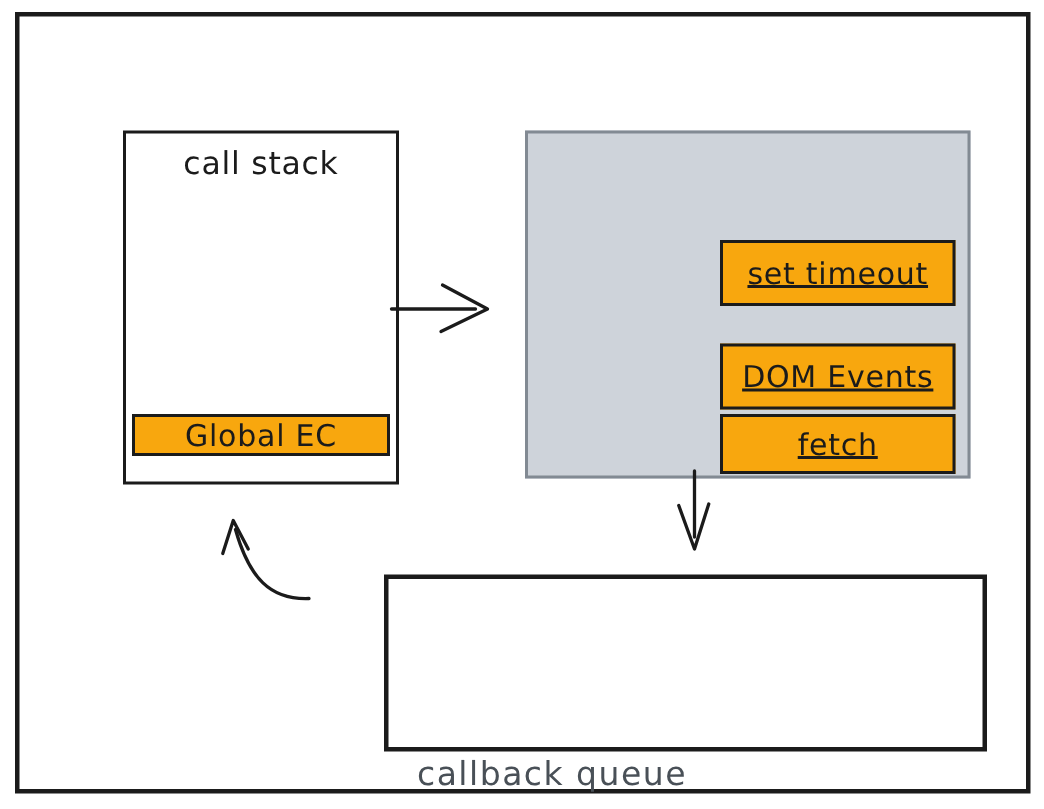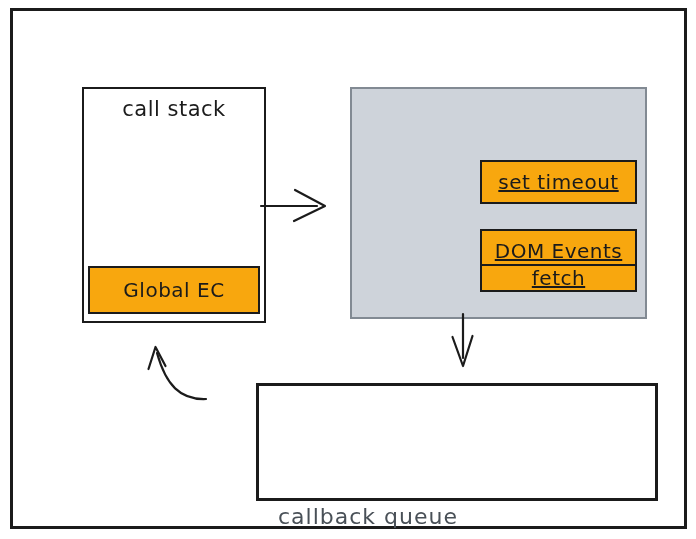--- a/index.html
+++ b/index.html
@@ -30,32 +30,32 @@
 
   .call-stack{ left:69px; top:76px; width:184px; height:236px; }
   .call-stack .box-title{ margin-top:8px; }
 
   .chip{
     background:var(--accent-orange); border:2px solid var(--ink);
     display:flex; align-items:center; justify-content:center;
     font-size:20px; letter-spacing:0.5px; color:var(--ink);
   }
 
-  .global-ec{ position:absolute; left:4px; right:4px; bottom:7px; height:48px; }
+  .global-ec{ position:absolute; left:4px; right:4px; bottom:17px; height:28px; }
 
   .web-apis{
     left:337px; top:76px; width:297px; height:232px;
     background:var(--panel-gray); border:2px solid var(--panel-gray-border);
   }
   .web-apis .box-title{ margin-top:14px; }
 
   .web-chip{ position:absolute; left:128px; width:157px; height:44px;text-decoration:underline; }
   .web-chip.c0{ top:71px; }
   .web-chip.c1{ top:109px;margin-top:31px; }
-  .web-chip.c2{ top:175px; height:28px; }
+  .web-chip.c2{ top:187px; height:40px; }
 
   .callback-queue{ left:243px; top:372px; width:402px; height:118px; border-width:3px; }
 
   .queue-label{
     position:absolute; left:243px; top:493px; width:402px;
     text-indent:22px;
     font-size:22px; letter-spacing:1px; color:var(--queue-label);
   }
 
   svg.arrows{ position:absolute; inset:0; width:696px; height:539px; pointer-events:none; }

